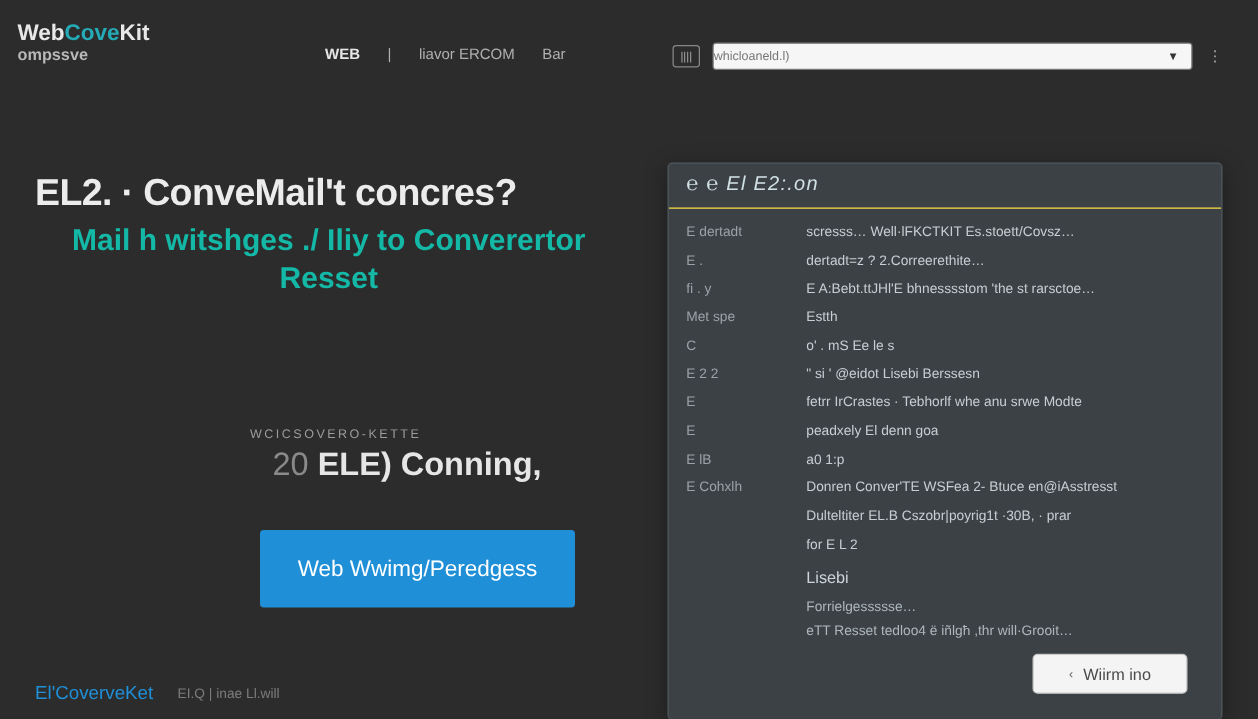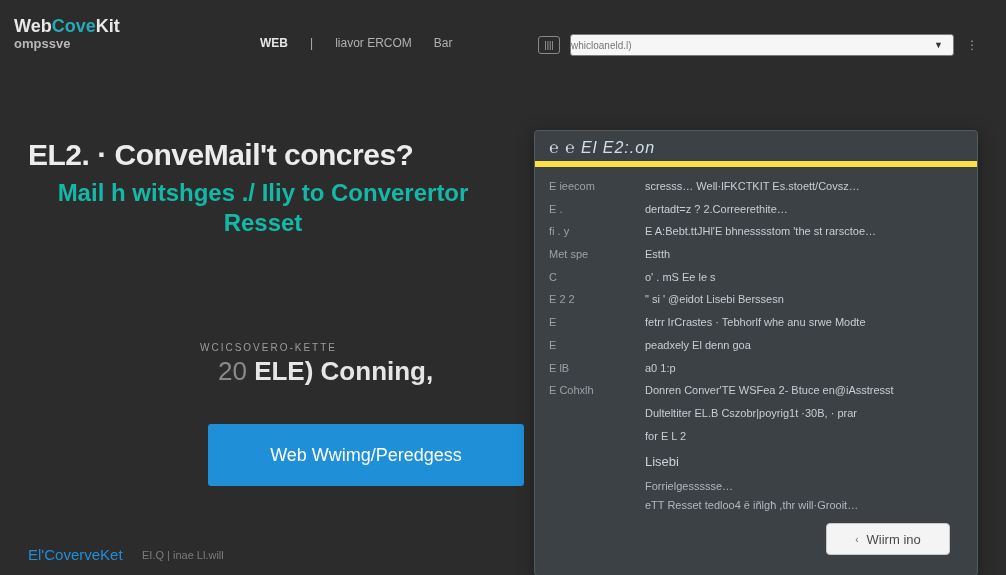--- a/index.html
+++ b/index.html
@@ -117,21 +117,21 @@
   .mid-title {
     position: absolute;
     top: 300px; left: 218px;
     color: #e6e6e6;
     font-size: 26px;
     font-weight: 600;
   }
   .cta {
     position: absolute;
     top: 368px; left: 208px;
-    width: 316px; height: 62px;
+    width: 252px; height: 62px;
     background: #1f8fd8;
     color: #fff;
     font-size: 18px;
     font-weight: 500;
     border: none;
     border-radius: 3px;
     cursor: pointer;
   }
   .footer-left {
     position: absolute;
@@ -158,21 +158,21 @@
     border: 1px solid #515b60;
     border-radius: 4px;
     box-shadow: 0 4px 18px rgba(0,0,0,0.35);
     overflow: hidden;
   }
   .insp-title {
     height: 36px;
     padding: 8px 14px;
     font-size: 16px;
     color: #d1e0e5;
-    border-bottom: 6px solid #fde047;
+    border-bottom: 1px solid #fde047;
     font-style: italic;
     letter-spacing: 1px;
   }
   .insp-body {
     padding: 10px 14px 10px 14px;
     font-size: 11px;
     line-height: 1.7;
     color: #aeb8bc;
   }
   .insp-row {
@@ -259,21 +259,21 @@
   <div class="mid-title">
     <span style="color:#8a8a8a;font-weight:400">20</span><span> ELE) Conning,</span>
   </div>
 
   <button class="cta">Web Wwimg/Peredgess</button>
 
   <div class="inspector">
     <div class="insp-title">℮ ℮ El E2:.on</div>
     <div class="insp-body">
       <div class="insp-row">
-          <span class="key">E ieecom</span>
+          <span class="key">E dertadt</span>
           <span class="val">scresss…   Well·lFKCTKIT   Es.stoett/Covsz…</span>
         </div>
       <div class="insp-row">
           <span class="key">E .</span>
           <span class="val">dertadt=z ?         2.Correerethite…</span>
         </div>
       <div class="insp-row">
           <span class="key">ﬁ .   y</span>
           <span class="val">E  A:Bebt.ttJHl'E  bhnesssstom  'the st   rarsctoe…</span>
         </div>

